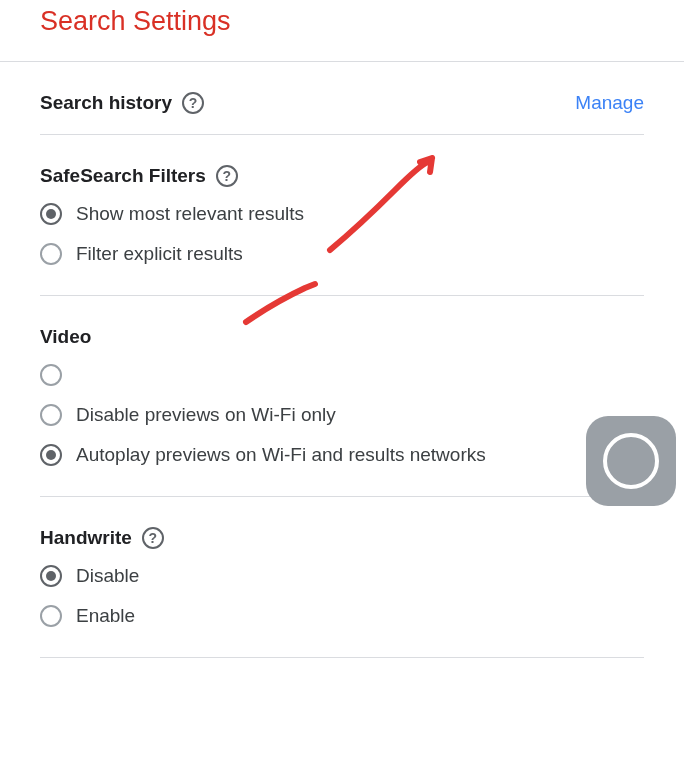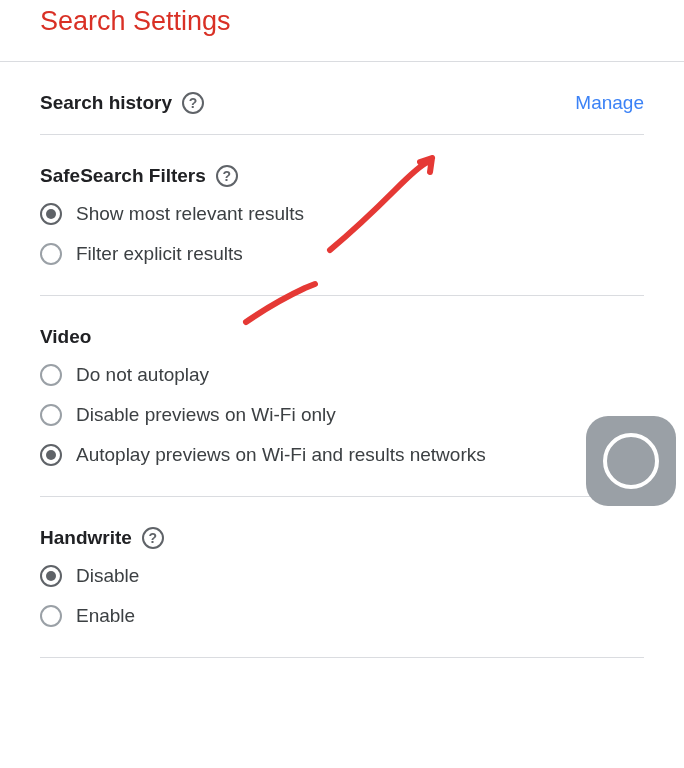--- a/index.html
+++ b/index.html
@@ -163,21 +163,20 @@
 
   <div class="section">
     <div class="section-header-row tight">
       <div class="section-title">
         <span>Video</span>
       </div>
     </div>
     <div class="option-list">
       <div class="option-row">
         <span class="radio"></span>
-        <span class="option-label">Do not autoplay</span>
       </div>
       <div class="option-row">
         <span class="radio"></span>
         <span class="option-label">Disable previews on Wi-Fi only</span>
       </div>
       <div class="option-row">
         <span class="radio checked"></span>
         <span class="option-label">Autoplay previews on Wi-Fi and results networks</span>
       </div>
     </div>

